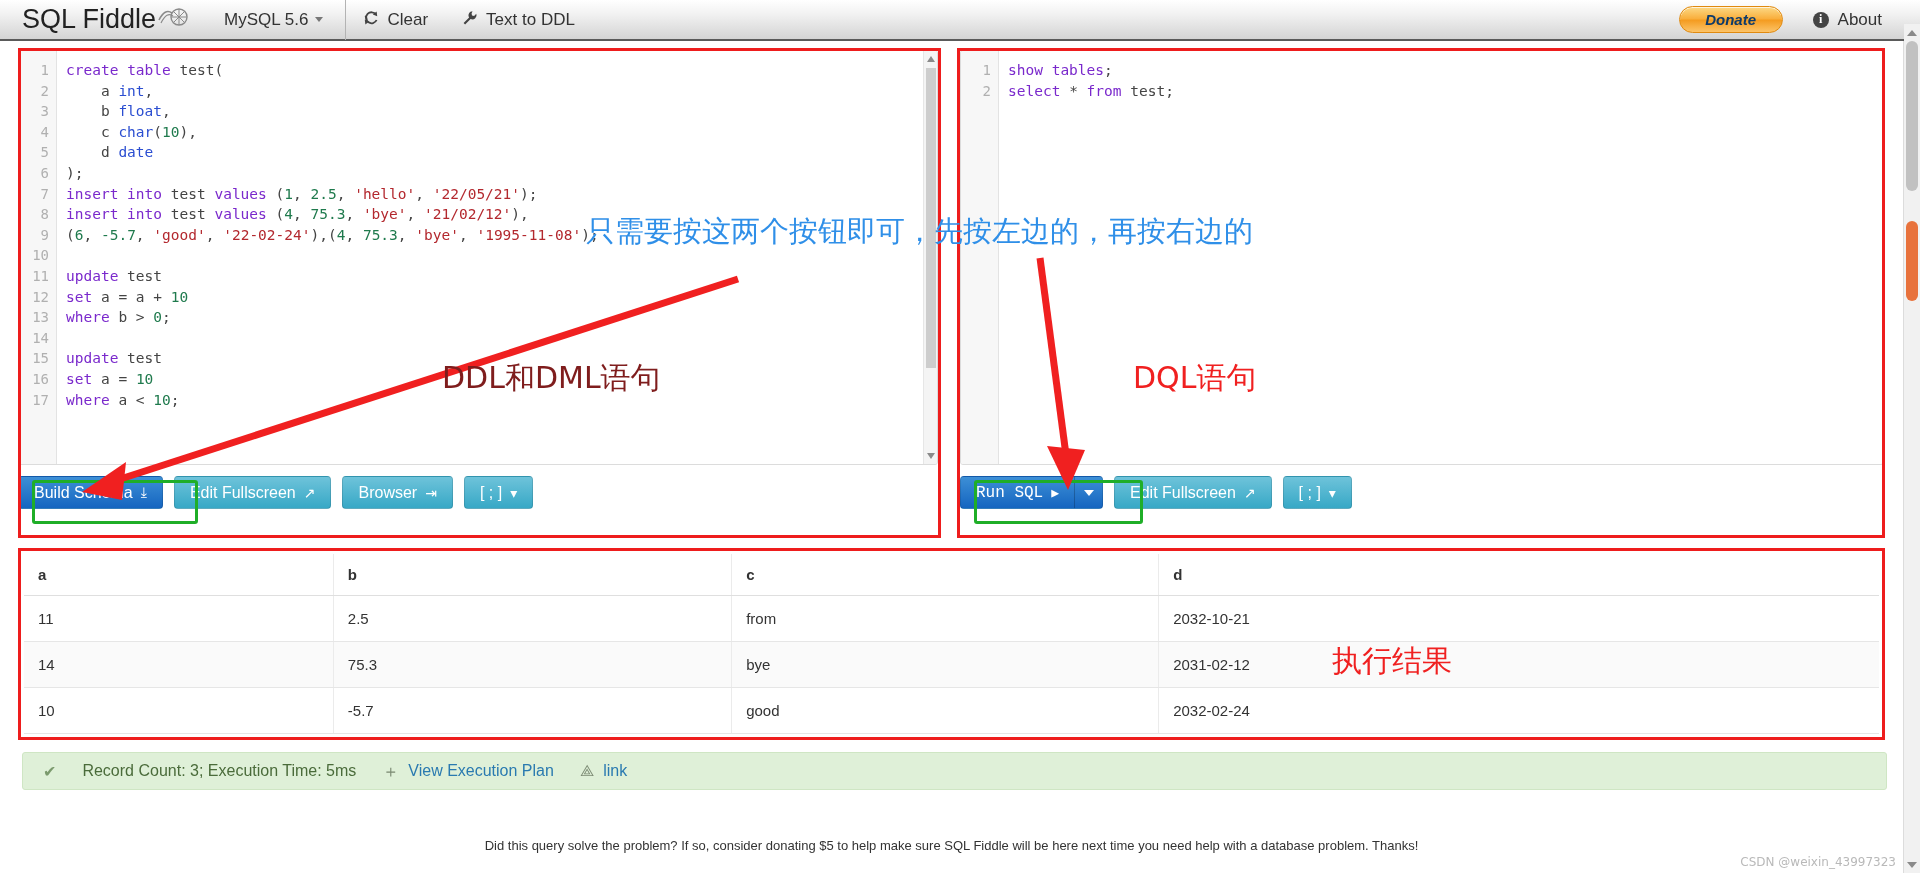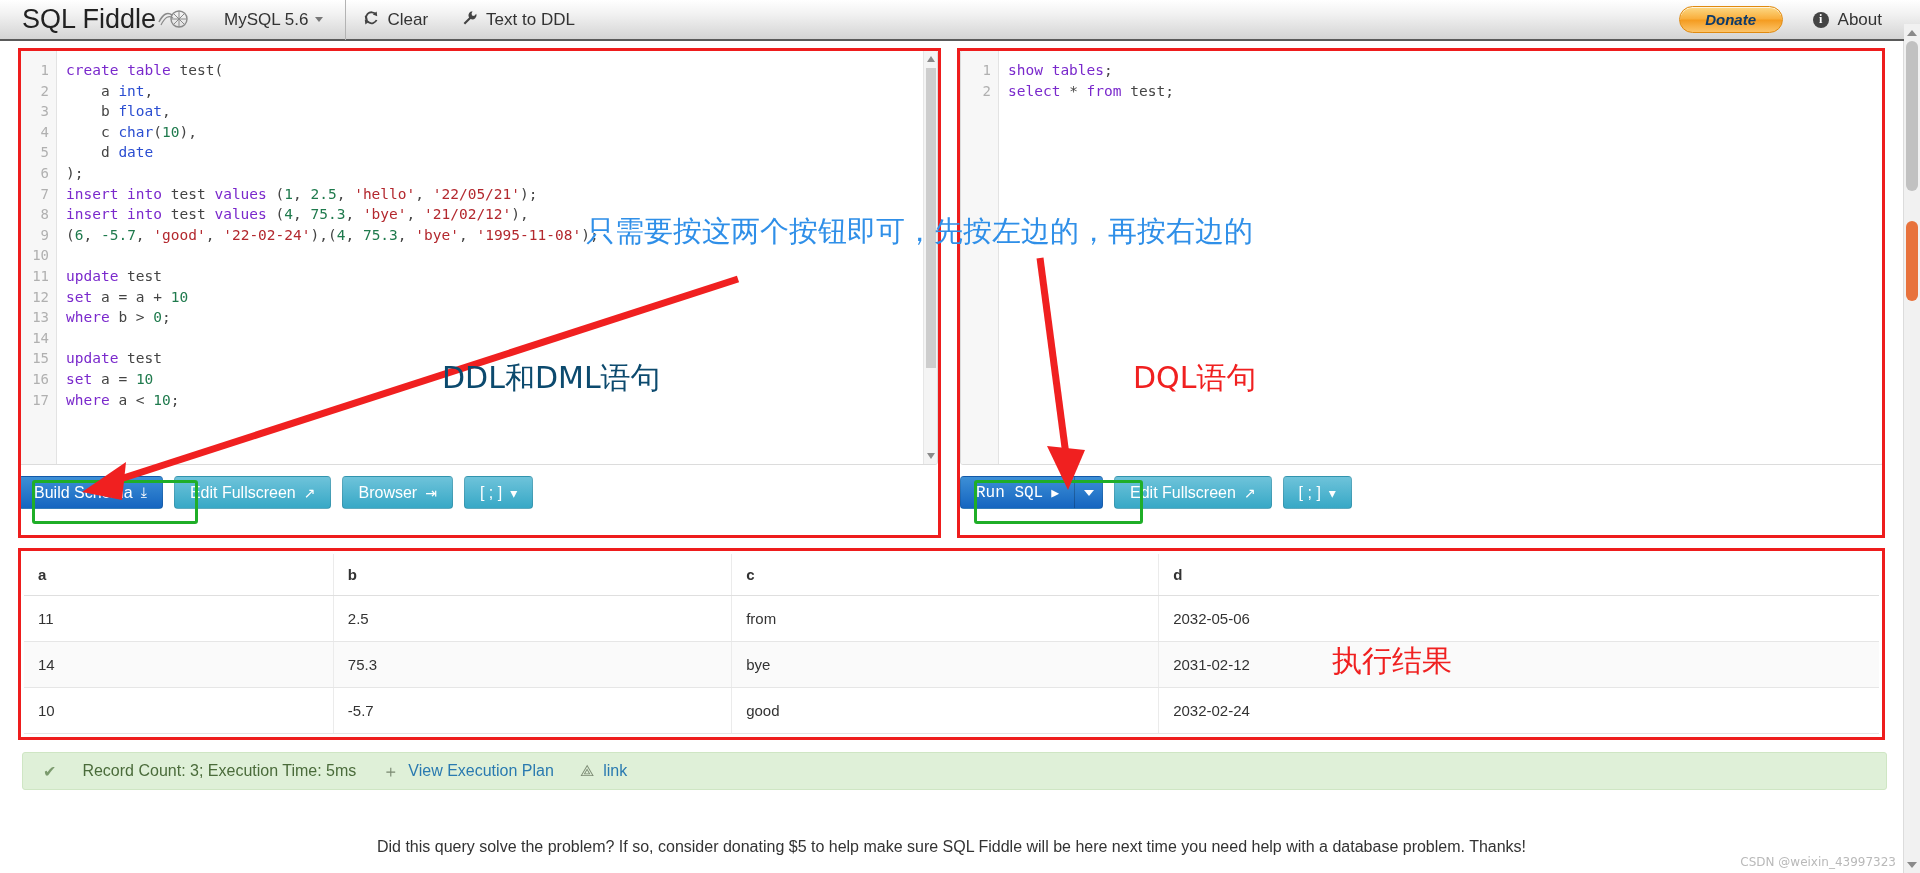--- a/index.html
+++ b/index.html
@@ -14,21 +14,21 @@
 
   
   #navbar {
     position: absolute; left: 0; top: 0; width: 1920px; height: 41px;
     background: linear-gradient(to bottom, #ffffff 0%, #f2f2f2 35%, #d4d4d4 100%);
     border-bottom: 2px solid #5a5a5a;
     display: flex; align-items: center;
   }
   #brand {
     font-size: 27px; color: #222; padding: 0 8px 0 22px;
-    display: flex; align-items: flex-end; white-space: nowrap;
+    display: flex; align-items: center; white-space: nowrap;
   }
   #brand .logo-glyph { font-size: 21px; margin-left: 2px; color: #777; letter-spacing: -2px; }
   .nav-sep { width: 1px; height: 41px; background: #b3b3b3; }
   .nav-item {
     font-size: 17px; color: #333; padding: 0 17px; height: 41px;
     display: flex; align-items: center; gap: 8px; white-space: nowrap; cursor: pointer;
   }
   .nav-item .ni { font-size: 15px; color: #444; }
   #db-select { font-size: 17px; color: #333; padding: 0 22px 0 28px; display:flex; align-items:center; gap:7px; cursor:pointer; white-space:nowrap;}
   #db-select .caret { border-top: 5px solid #777; border-left: 4px solid transparent; border-right: 4px solid transparent; display:inline-block; }
@@ -161,30 +161,30 @@
     display: flex; align-items: center; gap: 26px; padding-left: 20px;
   }
   #statusbar .ok { color: #7b9a6d; font-size: 16px; }
   #status-text { font-size: 16px; color: #4a6b3a; }
   .status-link { font-size: 16px; color: #2a7ab0; display: inline-flex; align-items: center; gap: 9px; cursor: pointer; }
   .status-link .pl { color: #7b8a73; font-size: 17px; }
   .status-link .ar { color: #7b8a73; font-size: 16px; }
 
   #footer-note {
     position: absolute; left: 0; top: 838px; width: 1903px;
-    text-align: center; font-size: 16px; color: #333;
+    text-align: center; font-size: 13px; color: #333;
   }
 
   
   #anno-layer { position: absolute; left: 0; top: 0; width: 1920px; height: 873px; pointer-events: none; }
   .anno-text { position: absolute; white-space: nowrap; font-family: "DejaVu Sans", sans-serif; }
   #anno-blue {
     left: 586px; top: 212px; font-size: 29px; color: #2f8fe8;
   }
-  #anno-ddl { left: 442px; top: 358px; font-size: 30px; color: #0c4a6e; }
+  #anno-ddl { left: 442px; top: 358px; font-size: 30px; color: #7f1d1d; }
   #anno-dql { left: 1133px; top: 358px; font-size: 30px; color: #f02020; }
   #anno-result { left: 1332px; top: 641px; font-size: 30px; color: #f02020; }
   #watermark {
     position: absolute; right: 24px; top: 855px; font-size: 12px; color: #b9b9b9;
     font-family: "DejaVu Sans", sans-serif; white-space: nowrap;
   }
 </style>
 </head>
 <body>
 
@@ -327,21 +327,21 @@
           <th>b</th>
           <th>c</th>
           <th>d</th>
         </tr>
       </thead>
     <tbody id="result-body">
         <tr class="">
           <td>11</td>
           <td>2.5</td>
           <td>from</td>
-          <td>2032-05-06</td>
+          <td>2032-10-21</td>
         </tr>
         <tr class="odd">
           <td>14</td>
           <td>75.3</td>
           <td>bye</td>
           <td>2031-02-12</td>
         </tr>
         <tr class="">
           <td>10</td>
           <td>-5.7</td>

